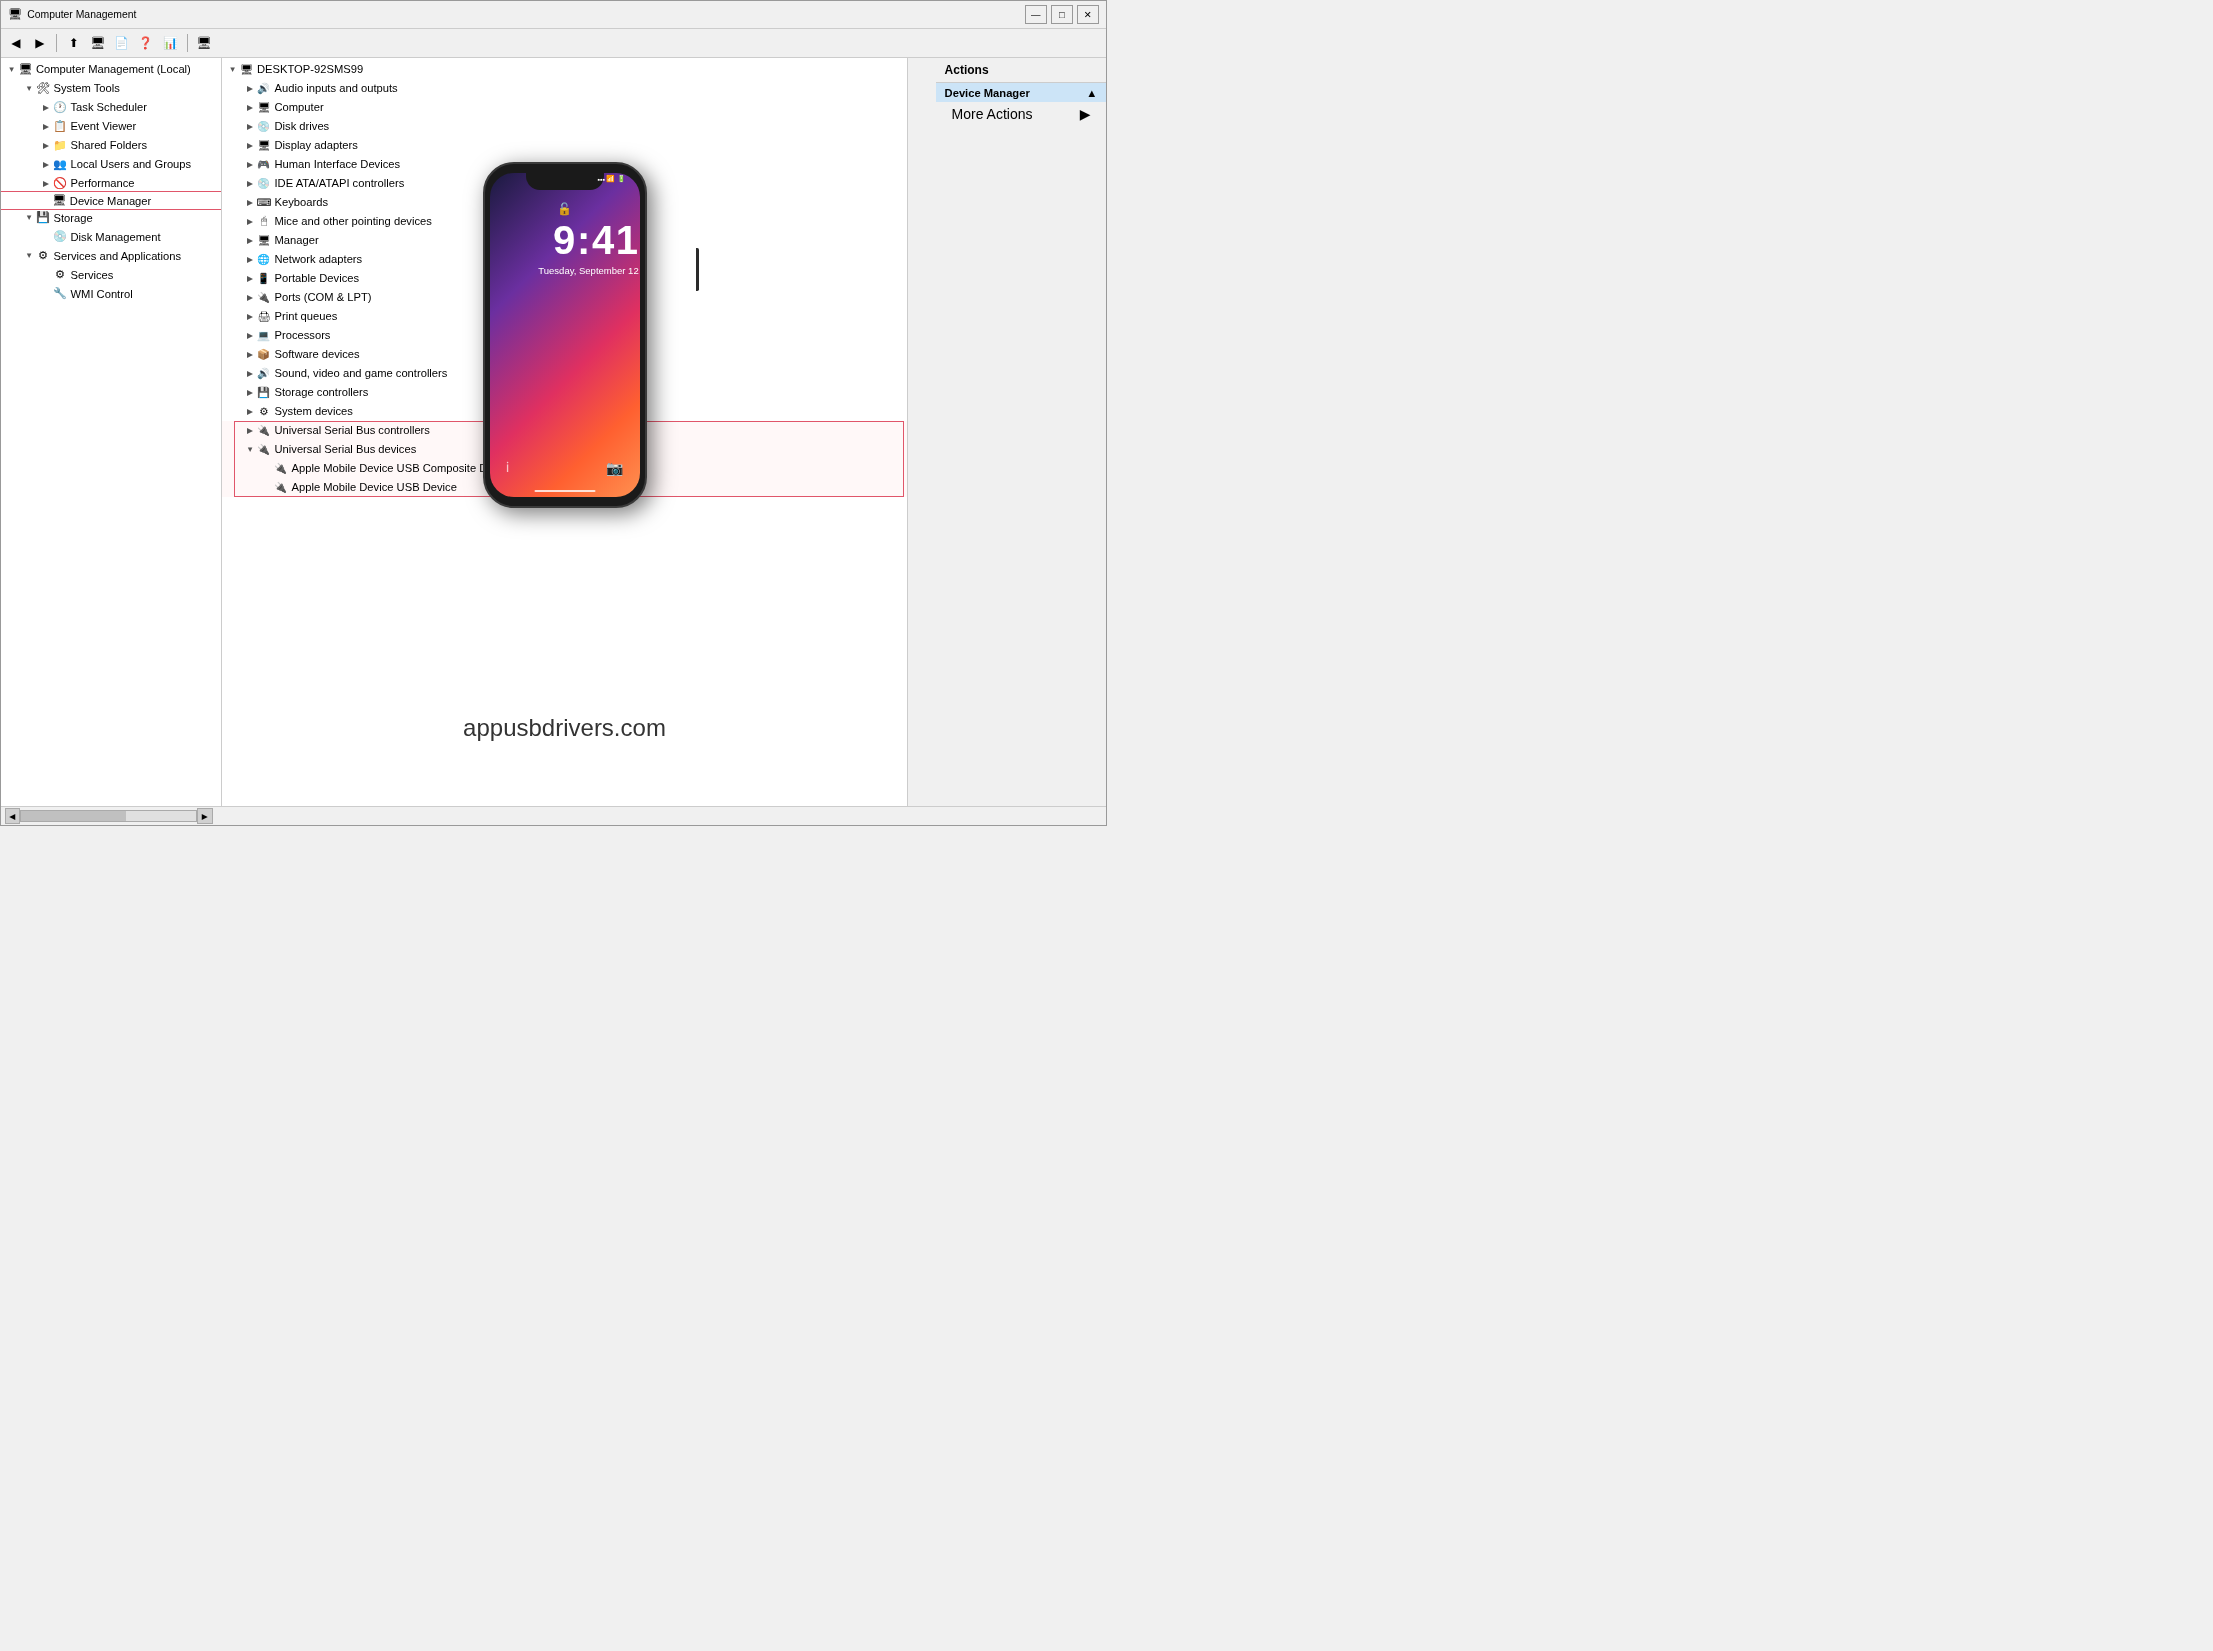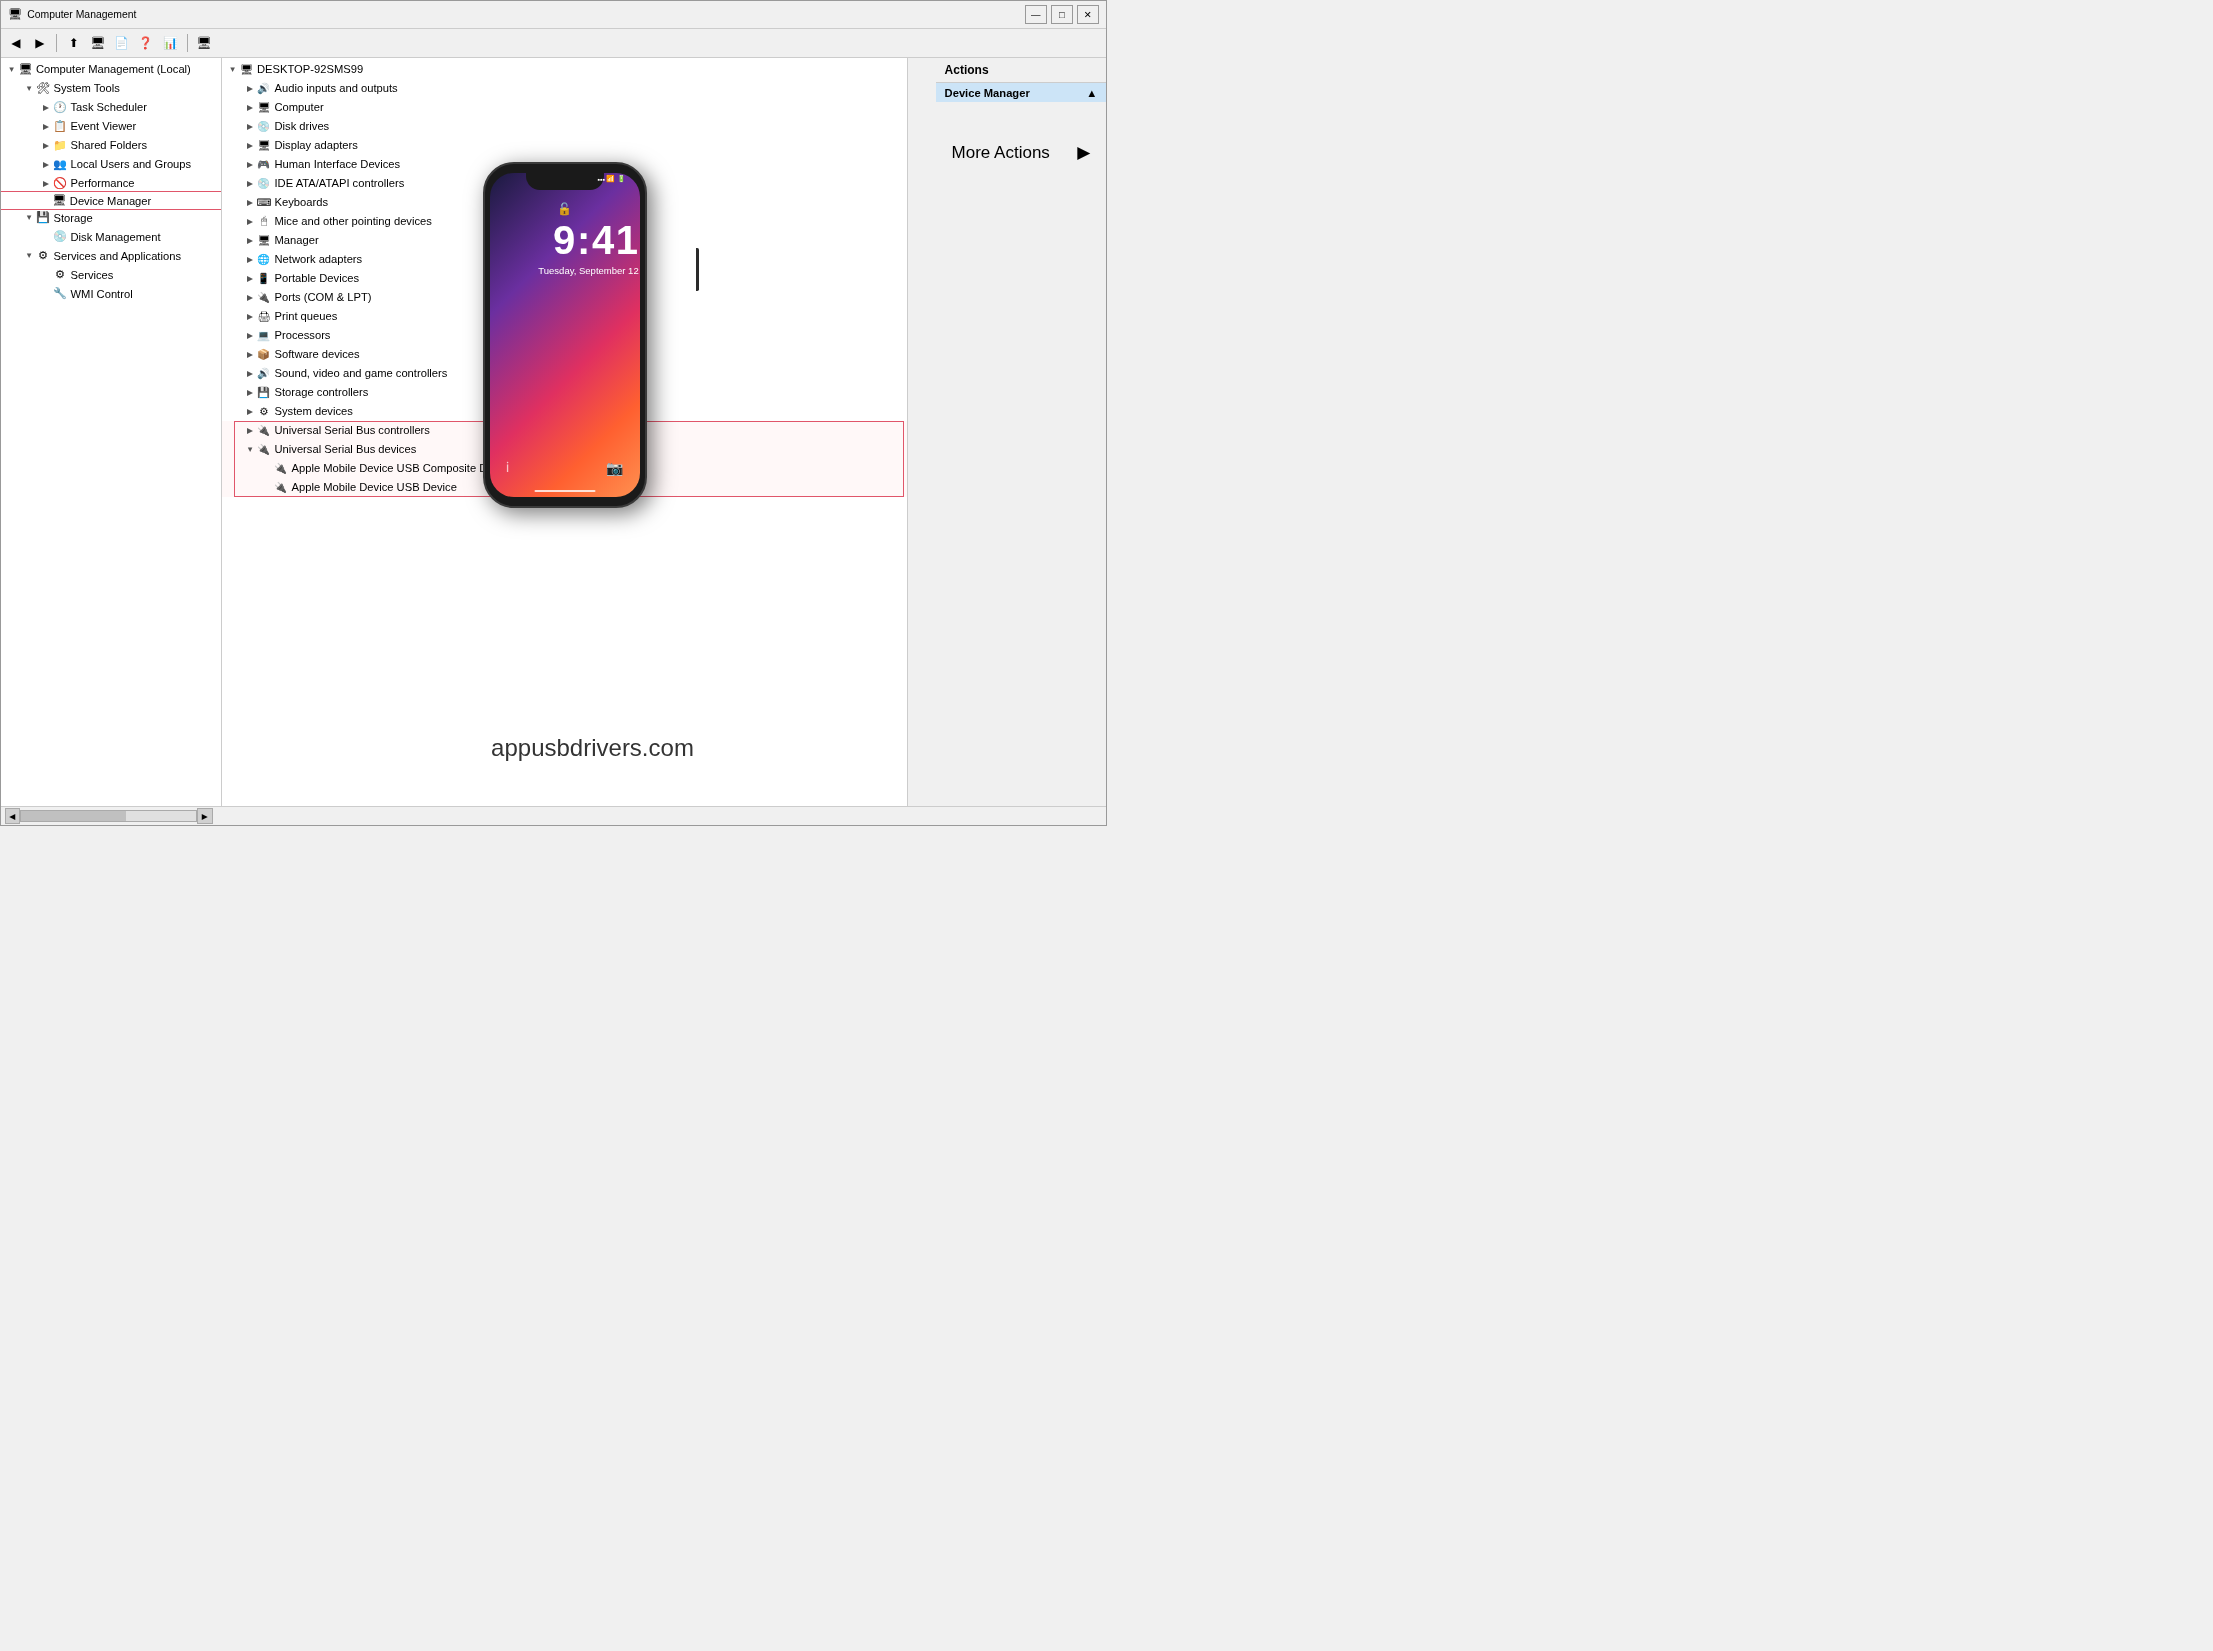--- a/index.html
+++ b/index.html
@@ -198,26 +198,25 @@
       background: #cce4f7;
       font-weight: bold;
       font-size: 11.2px;
       display: flex;
       align-items: center;
       justify-content: space-between;
       cursor: pointer;
     }
     .action-sub-item {
       padding: 3.5px 15.6px;
-      font-size: 17px;
-      display: flex;
-      align-items: flex-end;
+      font-size: 14px;
+      display: flex;
+      align-items: flex-start;
       justify-content: space-between;
       cursor: pointer;
-      margin-top: 36px;
     }
     
     .phone-area {
       position: absolute;
       right: 208px;
       top: 104px;
       width: 259px;
       height: 502px;
       pointer-events: none;
     }
@@ -548,21 +547,21 @@
         </div>
         <div class="dev-item indent-2" style="background:#fff8f8;">
           <span class="dev-expand"></span>
           <span class="dev-icon" style="color:#666;">🔌</span>
           <span>Apple Mobile Device USB Device</span>
         </div>
 
         <div style="position:absolute;top:0;left:12px;right:3.5px;bottom:0;border:1.7px solid #e0566a;pointer-events:none;"></div>
       </div>
 
-      <div class="watermark" style="position:absolute;bottom:44px;left:50%;transform:translateX(-50%);font-size:24px;color:#333;font-weight:400;white-space:nowrap;margin-left:28px;">appusbdrivers.com</div>
+      <div class="watermark" style="position:absolute;bottom:64px;left:50%;transform:translateX(-50%);font-size:24px;color:#333;font-weight:400;white-space:nowrap;">appusbdrivers.com</div>
 
       <div class="phone-area">
         <div class="phone-body" style="position:relative;width:164px;height:346px;left:43px;background:#1a1a1a;border-radius:31px;border:2.6px solid #3a3a3a;overflow:hidden;box-shadow:5.2px 5.2px 21px rgba(0,0,0,0.5);">
           <div class="phone-screen" style="position:absolute;top:8.6px;left:5.2px;right:5.2px;bottom:8.6px;border-radius:24px;overflow:hidden;background:linear-gradient(135deg,#1a1a3e 0%,#6b2fa0 30%,#e03060 60%,#ff6030 80%,#ff9050 100%);">
 
             <div style="position:absolute;top:0;left:50%;transform:translateX(-50%);width:78px;height:17.3px;background:#1a1a1a;border-radius:0 0 14px 14px;z-index:10;"></div>
 
             <div style="position:absolute;top:2.6px;right:14px;z-index:11;display:flex;align-items:center;gap:1.7px;font-size:7px;color:white;">
               <span>▪▪▪</span>
               <span>📶</span>

